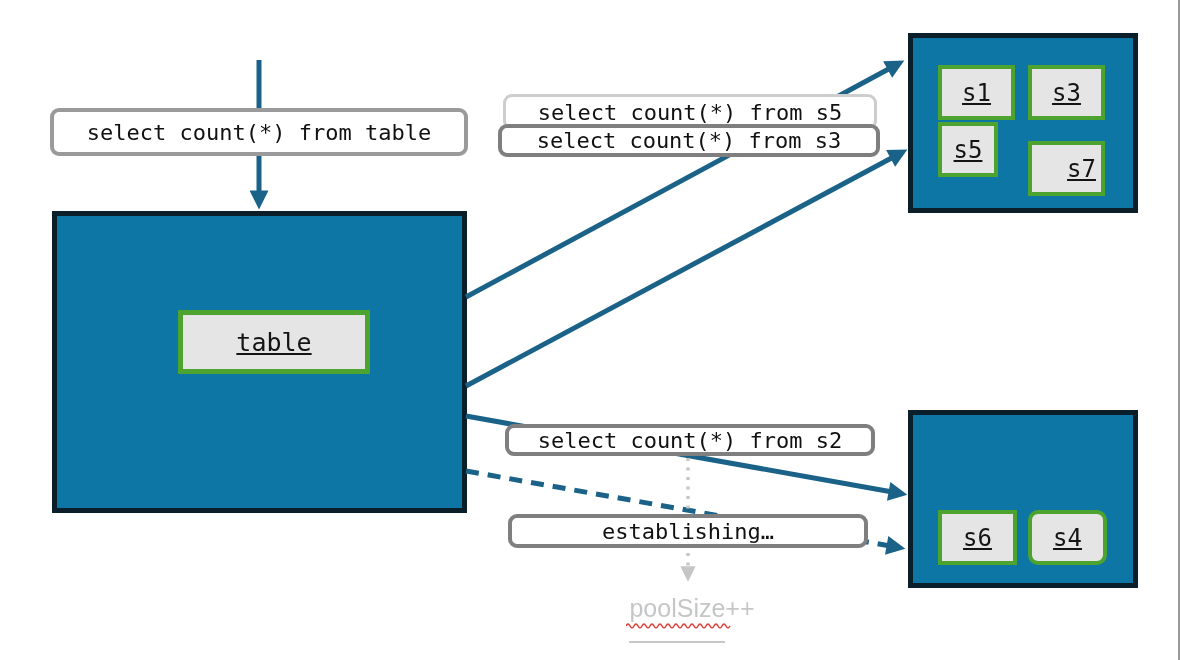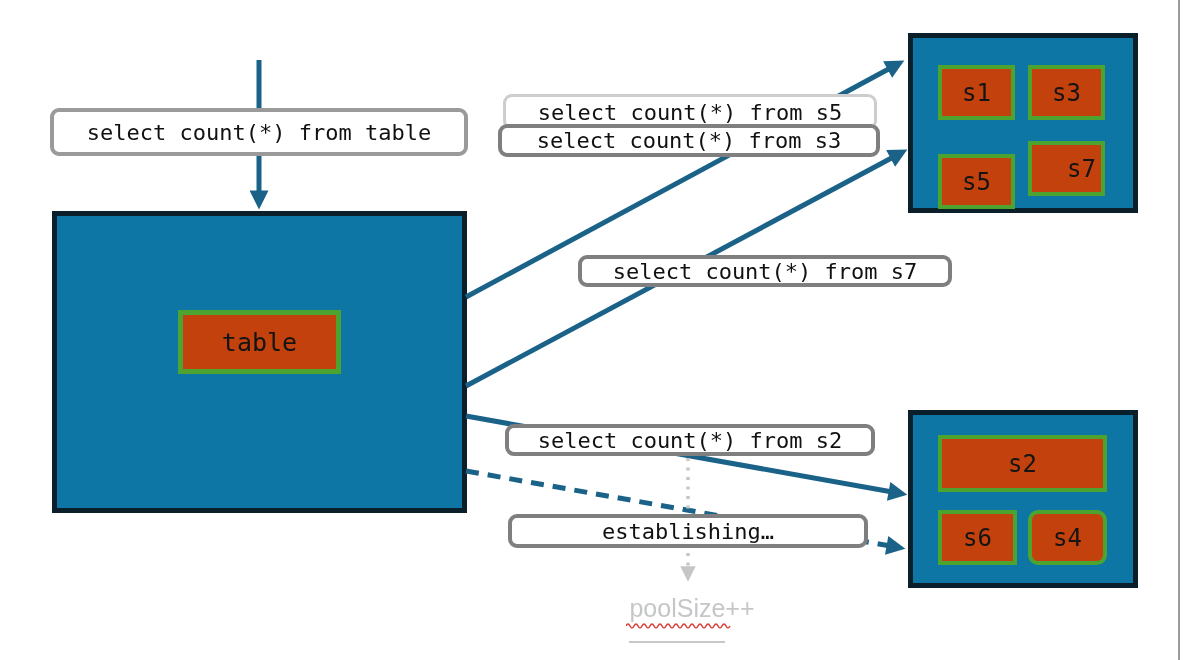--- a/index.html
+++ b/index.html
@@ -10,29 +10,29 @@
   
   .bigbox{
     position:absolute;box-sizing:border-box;
     background:var(--box-fill,#0e76a4);border:5px solid var(--box-border,#0b1f2b);
   }
   #table-box{left:52px;top:211px;width:415px;height:302px;}
   #top-box{left:908px;top:33px;width:230px;height:180px;}
   #bottom-box{left:908px;top:410px;width:230px;height:178px;}
   
   .cell{
-    position:absolute;box-sizing:border-box;background:#c2410c;
+    position:absolute;box-sizing:border-box;background:#e5e5e5;
     border:4px solid var(--shard-border,#4ca32f);
     display:flex;align-items:center;justify-content:center;
-    font-size:24px;color:#141414;
+    font-size:24px;color:#141414;text-decoration:underline;
   }
-  #table-label{left:178px;top:310px;width:163px;height:64px;border-width:5px;font-size:25px;}
+  #table-label{left:178px;top:310px;width:192px;height:64px;border-width:5px;font-size:25px;}
   #cell-s1{left:938px;top:65px;width:77px;height:55px;}
   #cell-s3{left:1028px;top:65px;width:77px;height:55px;}
-  #cell-s5{left:938px;top:154px;width:77px;height:55px;}
+  #cell-s5{left:938px;top:122px;width:60px;height:55px;}
   #cell-s7{left:1028px;top:141px;width:77px;height:55px;padding-left:30px;}
   #cell-s2{left:938px;top:435px;width:169px;height:57px;}
   #cell-s6{left:938px;top:510px;width:79px;height:55px;}
   #cell-s4{left:1028px;top:510px;width:79px;height:55px;border-radius:10px;}
   
   .qlabel{
     position:absolute;box-sizing:border-box;background:#fff;
     border:4px solid var(--label-border,#7f7f7f);border-radius:9px;
     display:flex;align-items:center;justify-content:center;
     font-size:22px;color:#111;white-space:nowrap;
@@ -69,21 +69,20 @@
 
   <div class="bigbox" id="table-box"></div>
   <div class="bigbox" id="top-box"></div>
   <div class="bigbox" id="bottom-box"></div>
 
   <div class="cell" id="table-label">table</div>
   <div class="cell" id="cell-s1">s1</div>
   <div class="cell" id="cell-s3">s3</div>
   <div class="cell" id="cell-s5">s5</div>
   <div class="cell" id="cell-s7">s7</div>
-  <div class="cell" id="cell-s2">s2</div>
   <div class="cell" id="cell-s6">s6</div>
   <div class="cell" id="cell-s4">s4</div>
 
   <svg id="arrows" width="1184" height="660" viewBox="0 0 1184 660">
     <defs>
       <marker id="mTeal" viewBox="0 0 10 10" refX="5" refY="5" markerWidth="4.4" markerHeight="3.8" orient="auto">
         <path class="mk-teal" d="M0,0 L10,5 L0,10 Z"></path>
       </marker>
       <marker id="mGray" viewBox="0 0 10 10" refX="5" refY="5" markerWidth="5" markerHeight="4.4" orient="auto">
         <path class="mk-gray" d="M0,0 L10,5 L0,10 Z"></path>
@@ -93,21 +92,20 @@
     <line class="ln" x1="466" y1="297" x2="896" y2="65" marker-end="url(#mTeal)"></line>
     <line class="ln" x1="466" y1="386" x2="899" y2="154" marker-end="url(#mTeal)"></line>
     <line class="ln" x1="466" y1="416" x2="898" y2="493" marker-end="url(#mTeal)"></line>
     <line class="ln ln-dashed" x1="466" y1="471" x2="896" y2="547" marker-end="url(#mTeal)"></line>
     <line class="ln-dotted" x1="688" y1="458" x2="688" y2="574" marker-end="url(#mGray)"></line>
   </svg>
 
   <div class="qlabel" id="q-table">select count(*) from table</div>
   <div class="qlabel" id="q-s5">select count(*) from s5</div>
   <div class="qlabel" id="q-s3">select count(*) from s3</div>
-  <div class="qlabel" id="q-s7">select count(*) from s7</div>
   <div class="qlabel" id="q-s2">select count(*) from s2</div>
   <div class="qlabel" id="q-establishing">establishing…</div>
 
   <div id="pool"><span class="uword">poolSize</span><span>++</span></div>
   <svg id="squig" width="106" height="7" viewBox="0 0 106 7">
     <path class="squig-path" d="M0 4 Q2 0 4 4 T8 4 T12 4 T16 4 T20 4 T24 4 T28 4 T32 4 T36 4 T40 4 T44 4 T48 4 T52 4 T56 4 T60 4 T64 4 T68 4 T72 4 T76 4 T80 4 T84 4 T88 4 T92 4 T96 4 T100 4 T104 4"></path>
   </svg>
 
   <div id="slide-edge"></div>
 </div>

